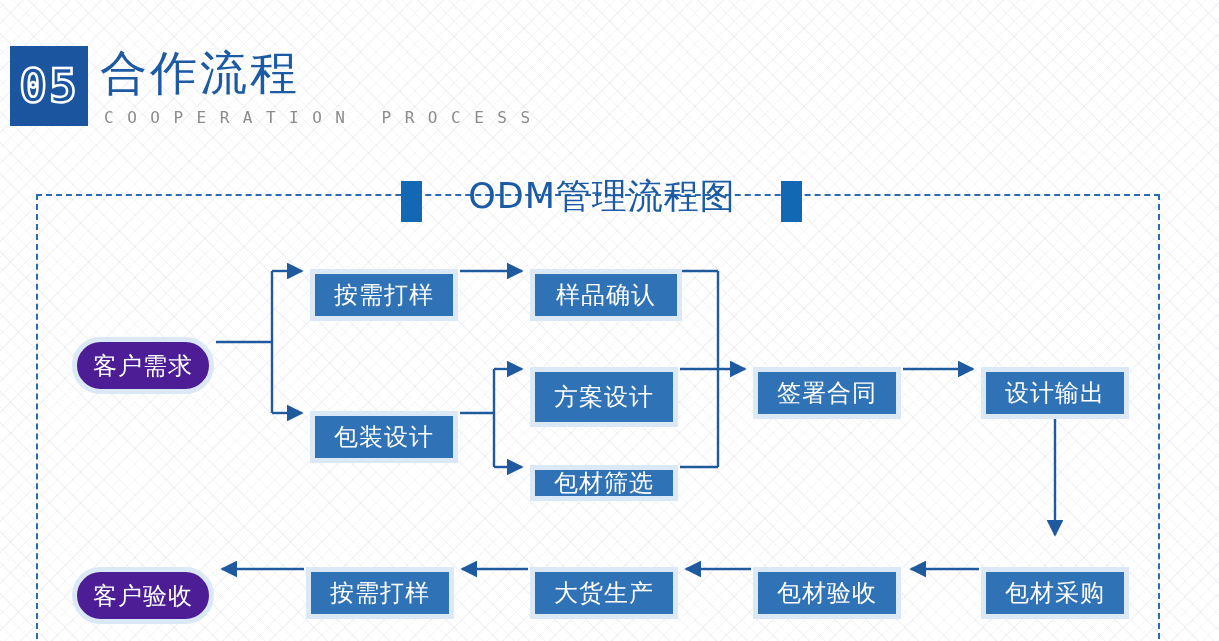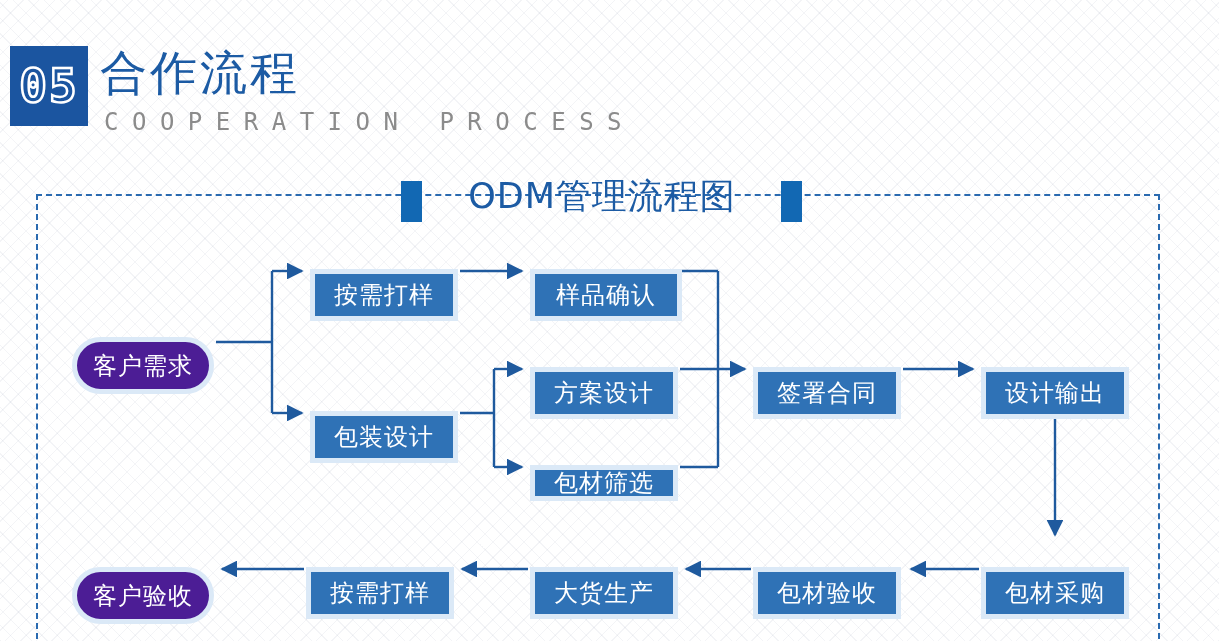--- a/index.html
+++ b/index.html
@@ -30,21 +30,21 @@
     font-family:"DejaVu Sans Mono","Liberation Mono",monospace;
   }
   .hdr-cn{
     position:absolute;left:100px;top:18px;
     font-size:47px;color:#1c5ba4;letter-spacing:3px;
     font-family:"DejaVu Serif","Liberation Serif",serif;
     white-space:nowrap;
   }
   .hdr-en{
     position:absolute;left:104px;top:84px;
-    font-size:24px;color:#8b8b8b;letter-spacing:13.5px;
+    font-size:16px;color:#8b8b8b;letter-spacing:13.5px;
     font-family:"DejaVu Sans Mono","Liberation Mono",monospace;
     white-space:nowrap;
   }
 
   
   .logo{position:absolute;right:8px;top:14px;width:205px;height:66px;}
   .logo-mark{position:absolute;left:0;top:0;width:72px;height:64px;}
   .logo-txt{position:absolute;left:78px;top:4px;width:124px;}
   .logo-cn{
     font-size:29px;line-height:30px;font-weight:700;color:#17479e;letter-spacing:2px;
@@ -151,21 +151,21 @@
       </div>
       <div class="node rect" style="left: 310px; top: 245px; width: 148px; height: 52px;">
         <span>按需打样</span>
       </div>
       <div class="node rect" style="left: 530px; top: 245px; width: 152px; height: 52px;">
         <span>样品确认</span>
       </div>
       <div class="node rect" style="left: 310px; top: 387px; width: 148px; height: 52px;">
         <span>包装设计</span>
       </div>
-      <div class="node rect" style="left: 530px; top: 343px; width: 148px; height: 52px;">
+      <div class="node rect" style="left: 530px; top: 343px; width: 148px; height: 60px;">
         <span>方案设计</span>
       </div>
       <div class="node rect" style="left: 530px; top: 441px; width: 148px; height: 36px;">
         <span>包材筛选</span>
       </div>
       <div class="node rect" style="left: 753px; top: 343px; width: 148px; height: 52px;">
         <span>签署合同</span>
       </div>
       <div class="node rect" style="left: 981px; top: 343px; width: 148px; height: 52px;">
         <span>设计输出</span>

